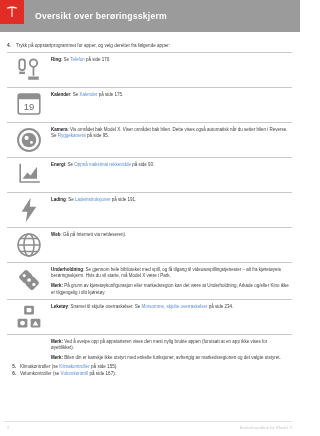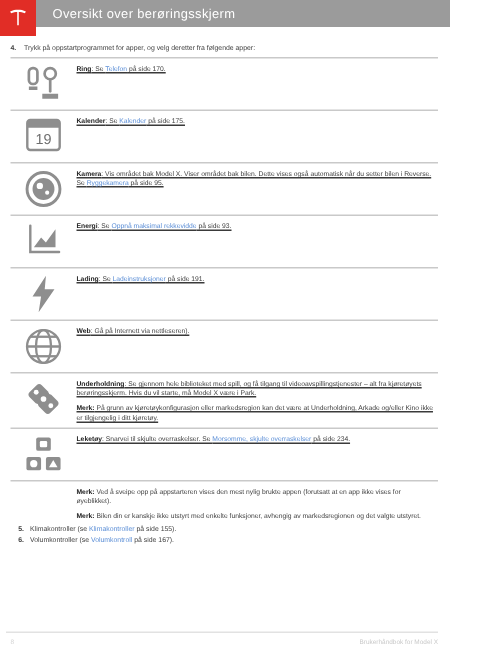--- a/index.html
+++ b/index.html
@@ -8,22 +8,23 @@
     background:#ffffff;
     font-family:"Liberation Sans", sans-serif;
     color:#3a3a3a;
     overflow:hidden;
     position:relative;
   }
 
   
   .header{
     display:flex;align-items:stretch;
-    height:18px;width:300px;
+    height:32px;width:300px;
     background:#9b9b9b;
+    font-weight:bold;
   }
   .logo-box{
     width:24px;height:24px;
     background:#e12d26;
     display:flex;align-items:center;justify-content:center;
     flex:0 0 24px;
   }
   .logo-box svg{display:block;}
   .header-title{
     display:flex;align-items:center;
@@ -47,21 +48,21 @@
     font-size:4.6px;
     line-height:6px;
     color:#3f3f3f;
   }
   .intro .num{
     font-weight:bold;width:9px;flex:0 0 9px;
   }
   .intro .txt{flex:1;}
 
   
-  .apps{margin-top:3px;padding-left:3px;text-decoration:underline;}
+  .apps{margin-top:3px;padding-left:3px;}
   .app-row{
     display:flex;
     align-items:flex-start;
     border-top:0.8px solid #c9c9c9;
     padding:3px 0 3px 0;
     min-height:28px;
   }
   .app-row:last-child{border-bottom:0.8px solid #c9c9c9;}
   .icon-cell{
     width:44px;flex:0 0 44px;

